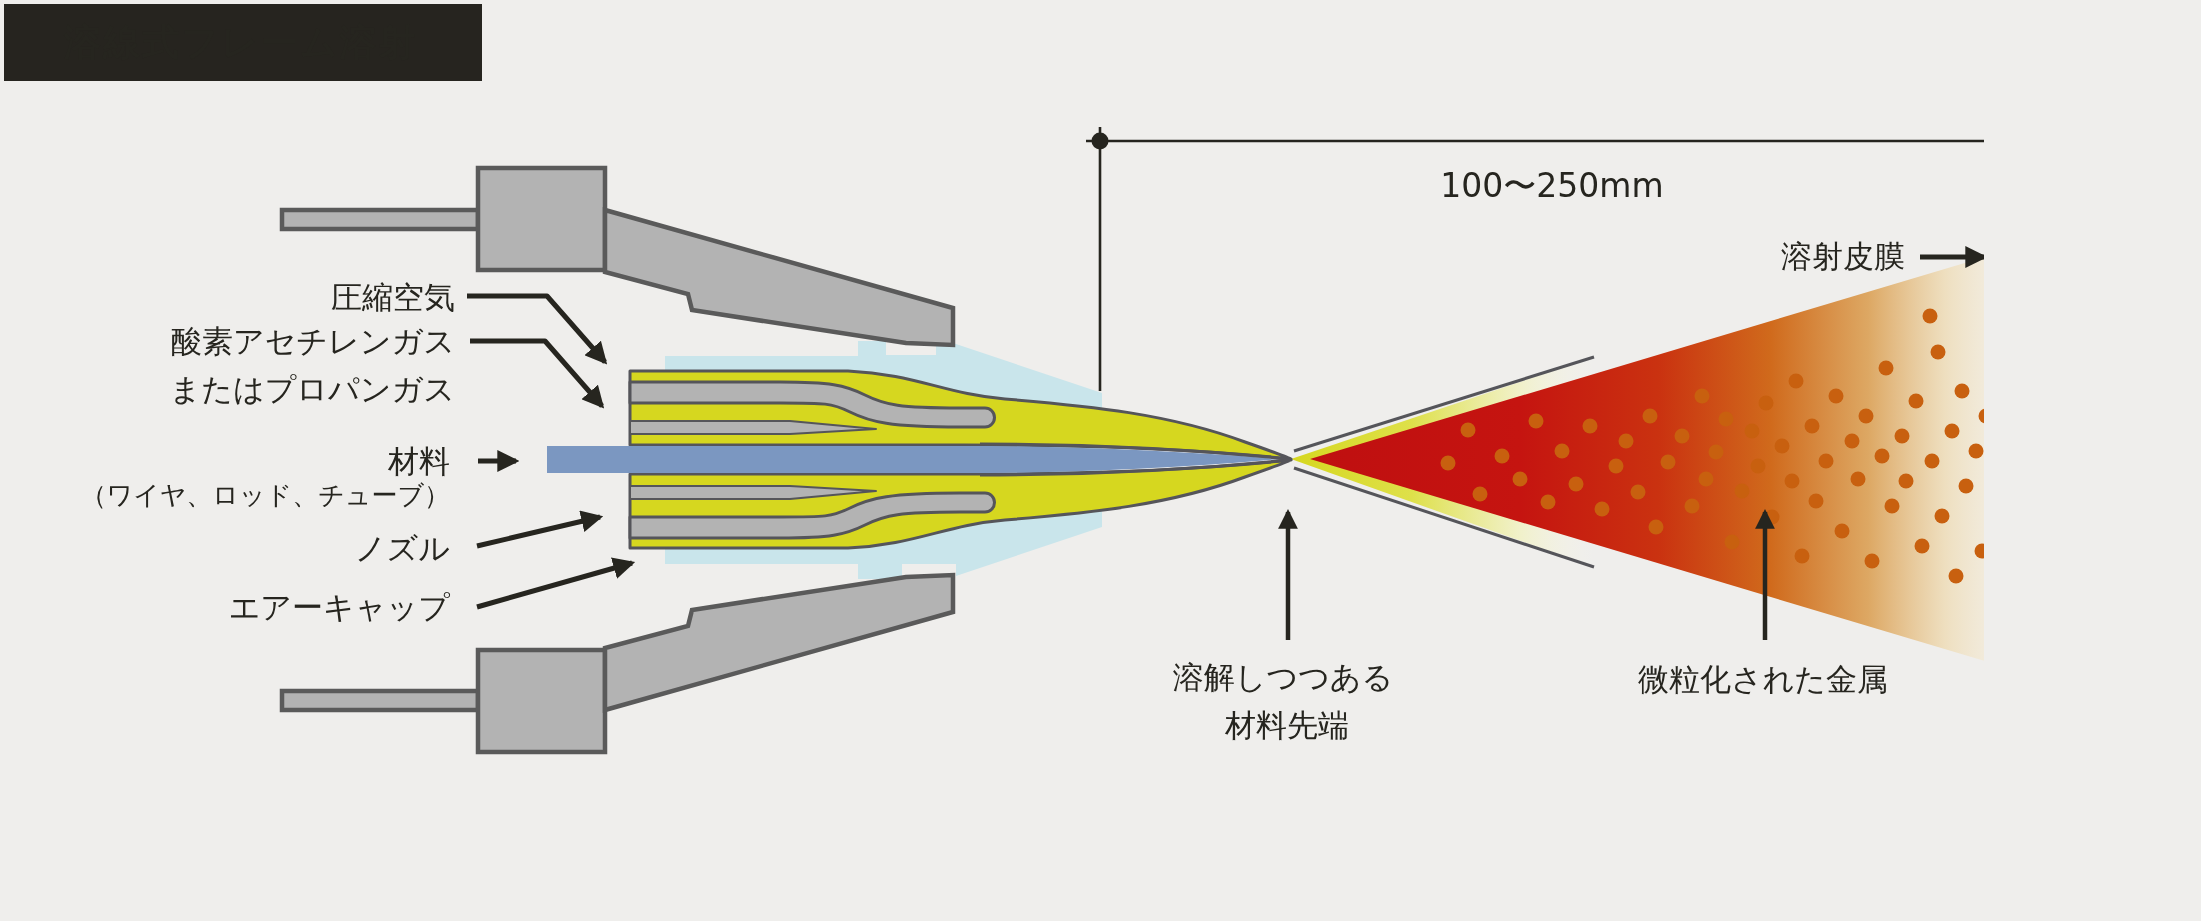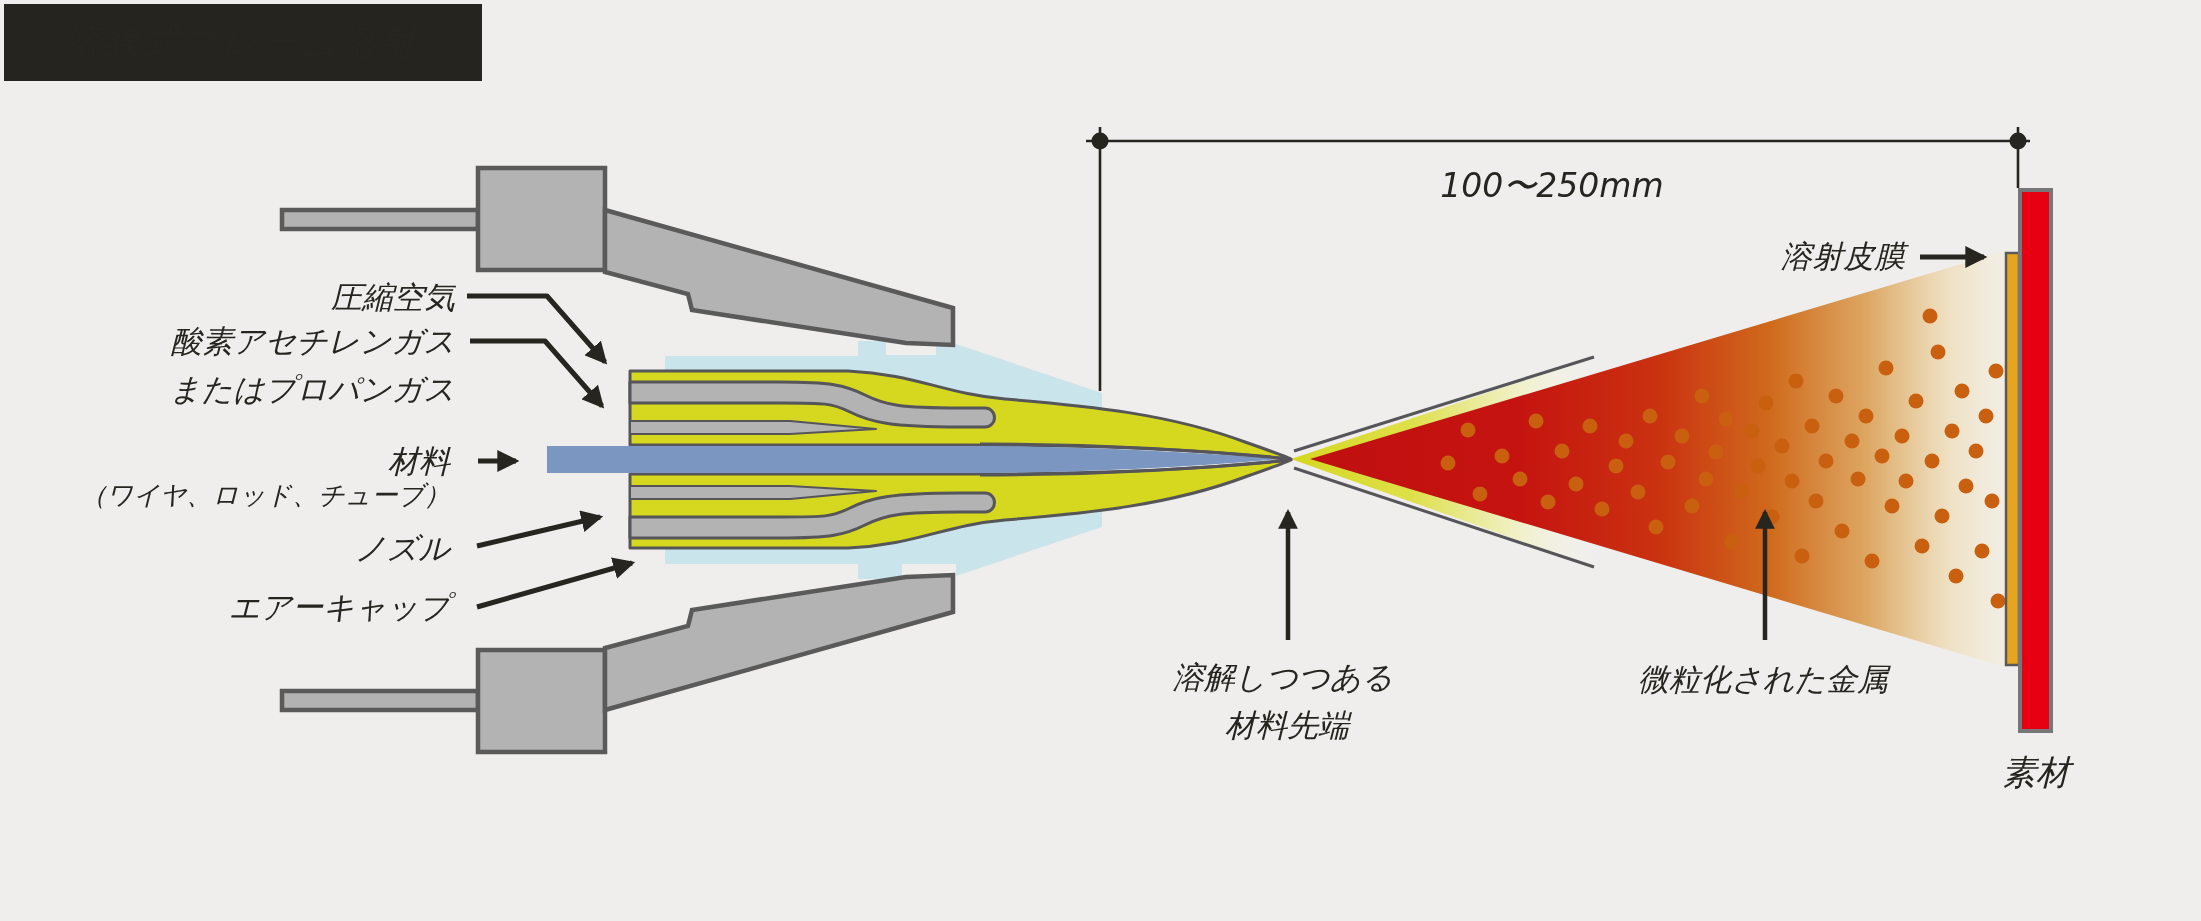--- a/index.html
+++ b/index.html
@@ -1,16 +1,16 @@
 <!DOCTYPE html>
 <html><head>
 <meta charset="utf-8">
 <style>
   html,body{margin:0;padding:0;background:#efeeec;}
-  .stage{position:relative;width:2201px;height:921px;background:#efeeec;overflow:hidden;font-style:italic;}
+  .stage{position:relative;width:1984px;height:921px;background:#efeeec;overflow:hidden;}
   svg{display:block;}
   text{font-family:"DejaVu Sans","Liberation Sans",sans-serif;fill:#26251f;}
   .lbl{font-size:31px;}
   .lbl-sm{font-size:26px;}
   .lbl-big{font-size:34px;}
   .dim-text{font-size:33px;}
   .title-text{font-size:37px;font-weight:bold;letter-spacing:2px;}
   .leader{stroke:#26251f;stroke-width:5;fill:none;stroke-linejoin:round;}
   .uparrow{stroke:#26251f;stroke-width:4.5;fill:none;}
   .dimline{stroke:#26251f;stroke-width:2.6;fill:none;}

